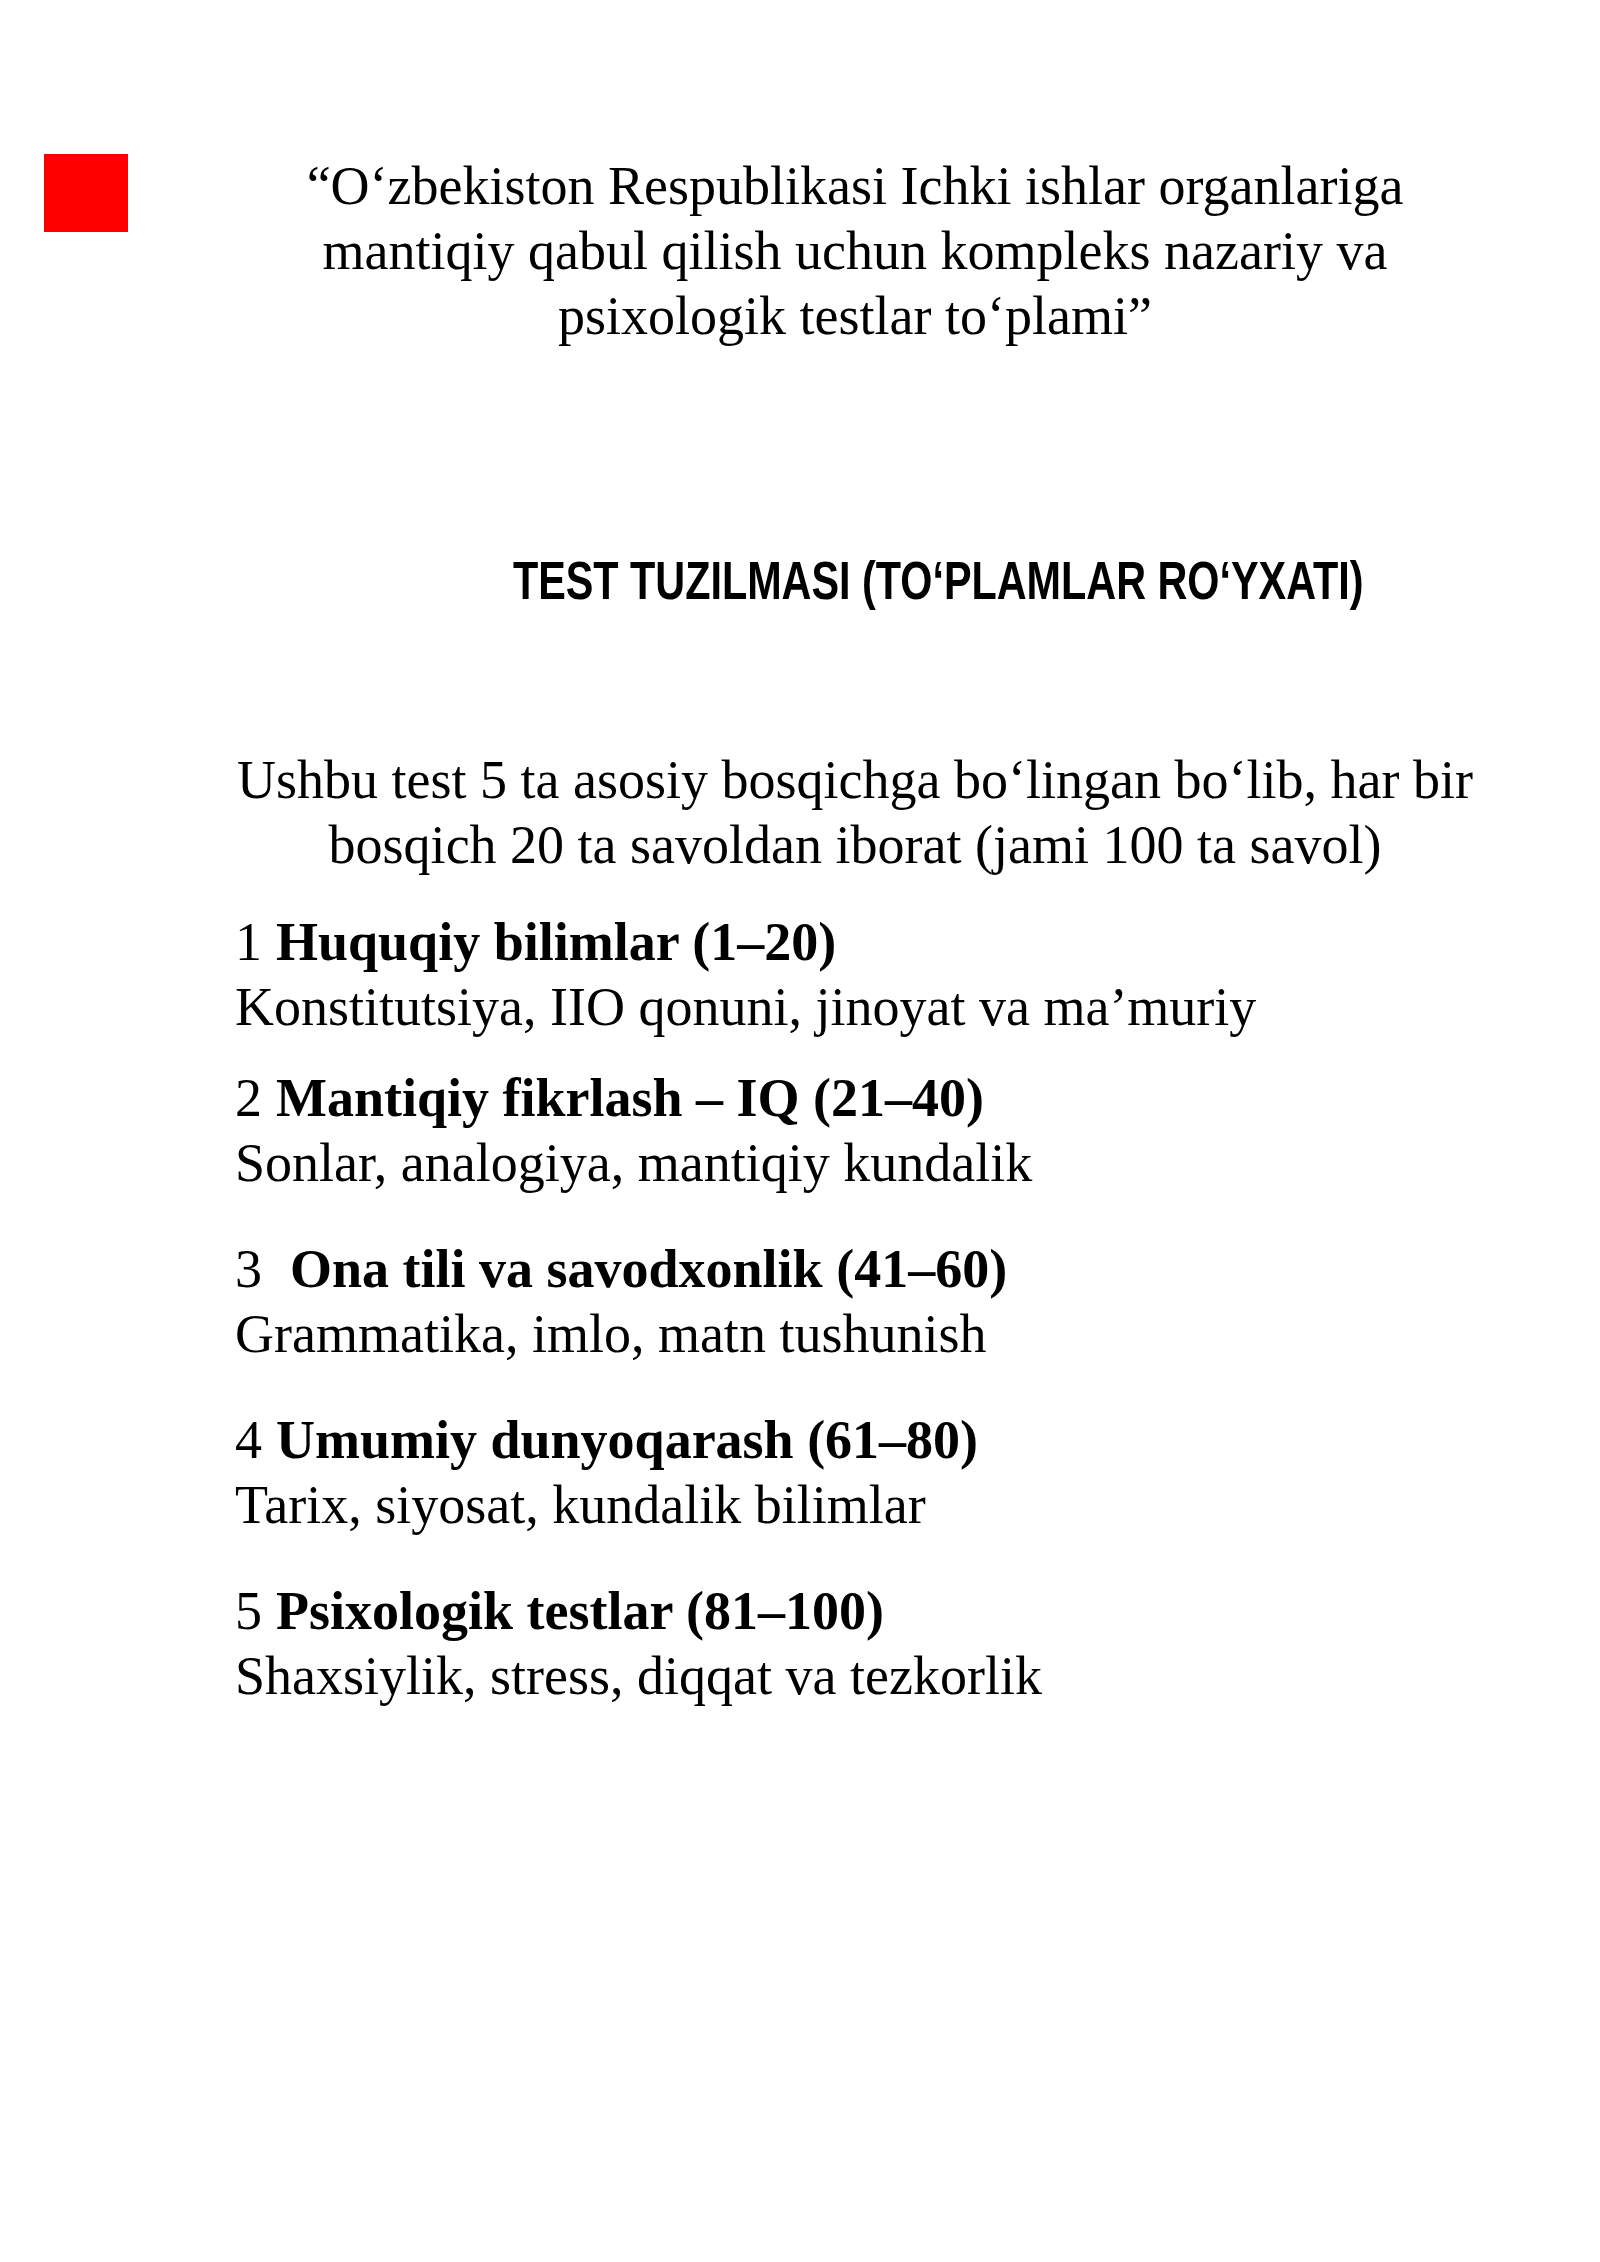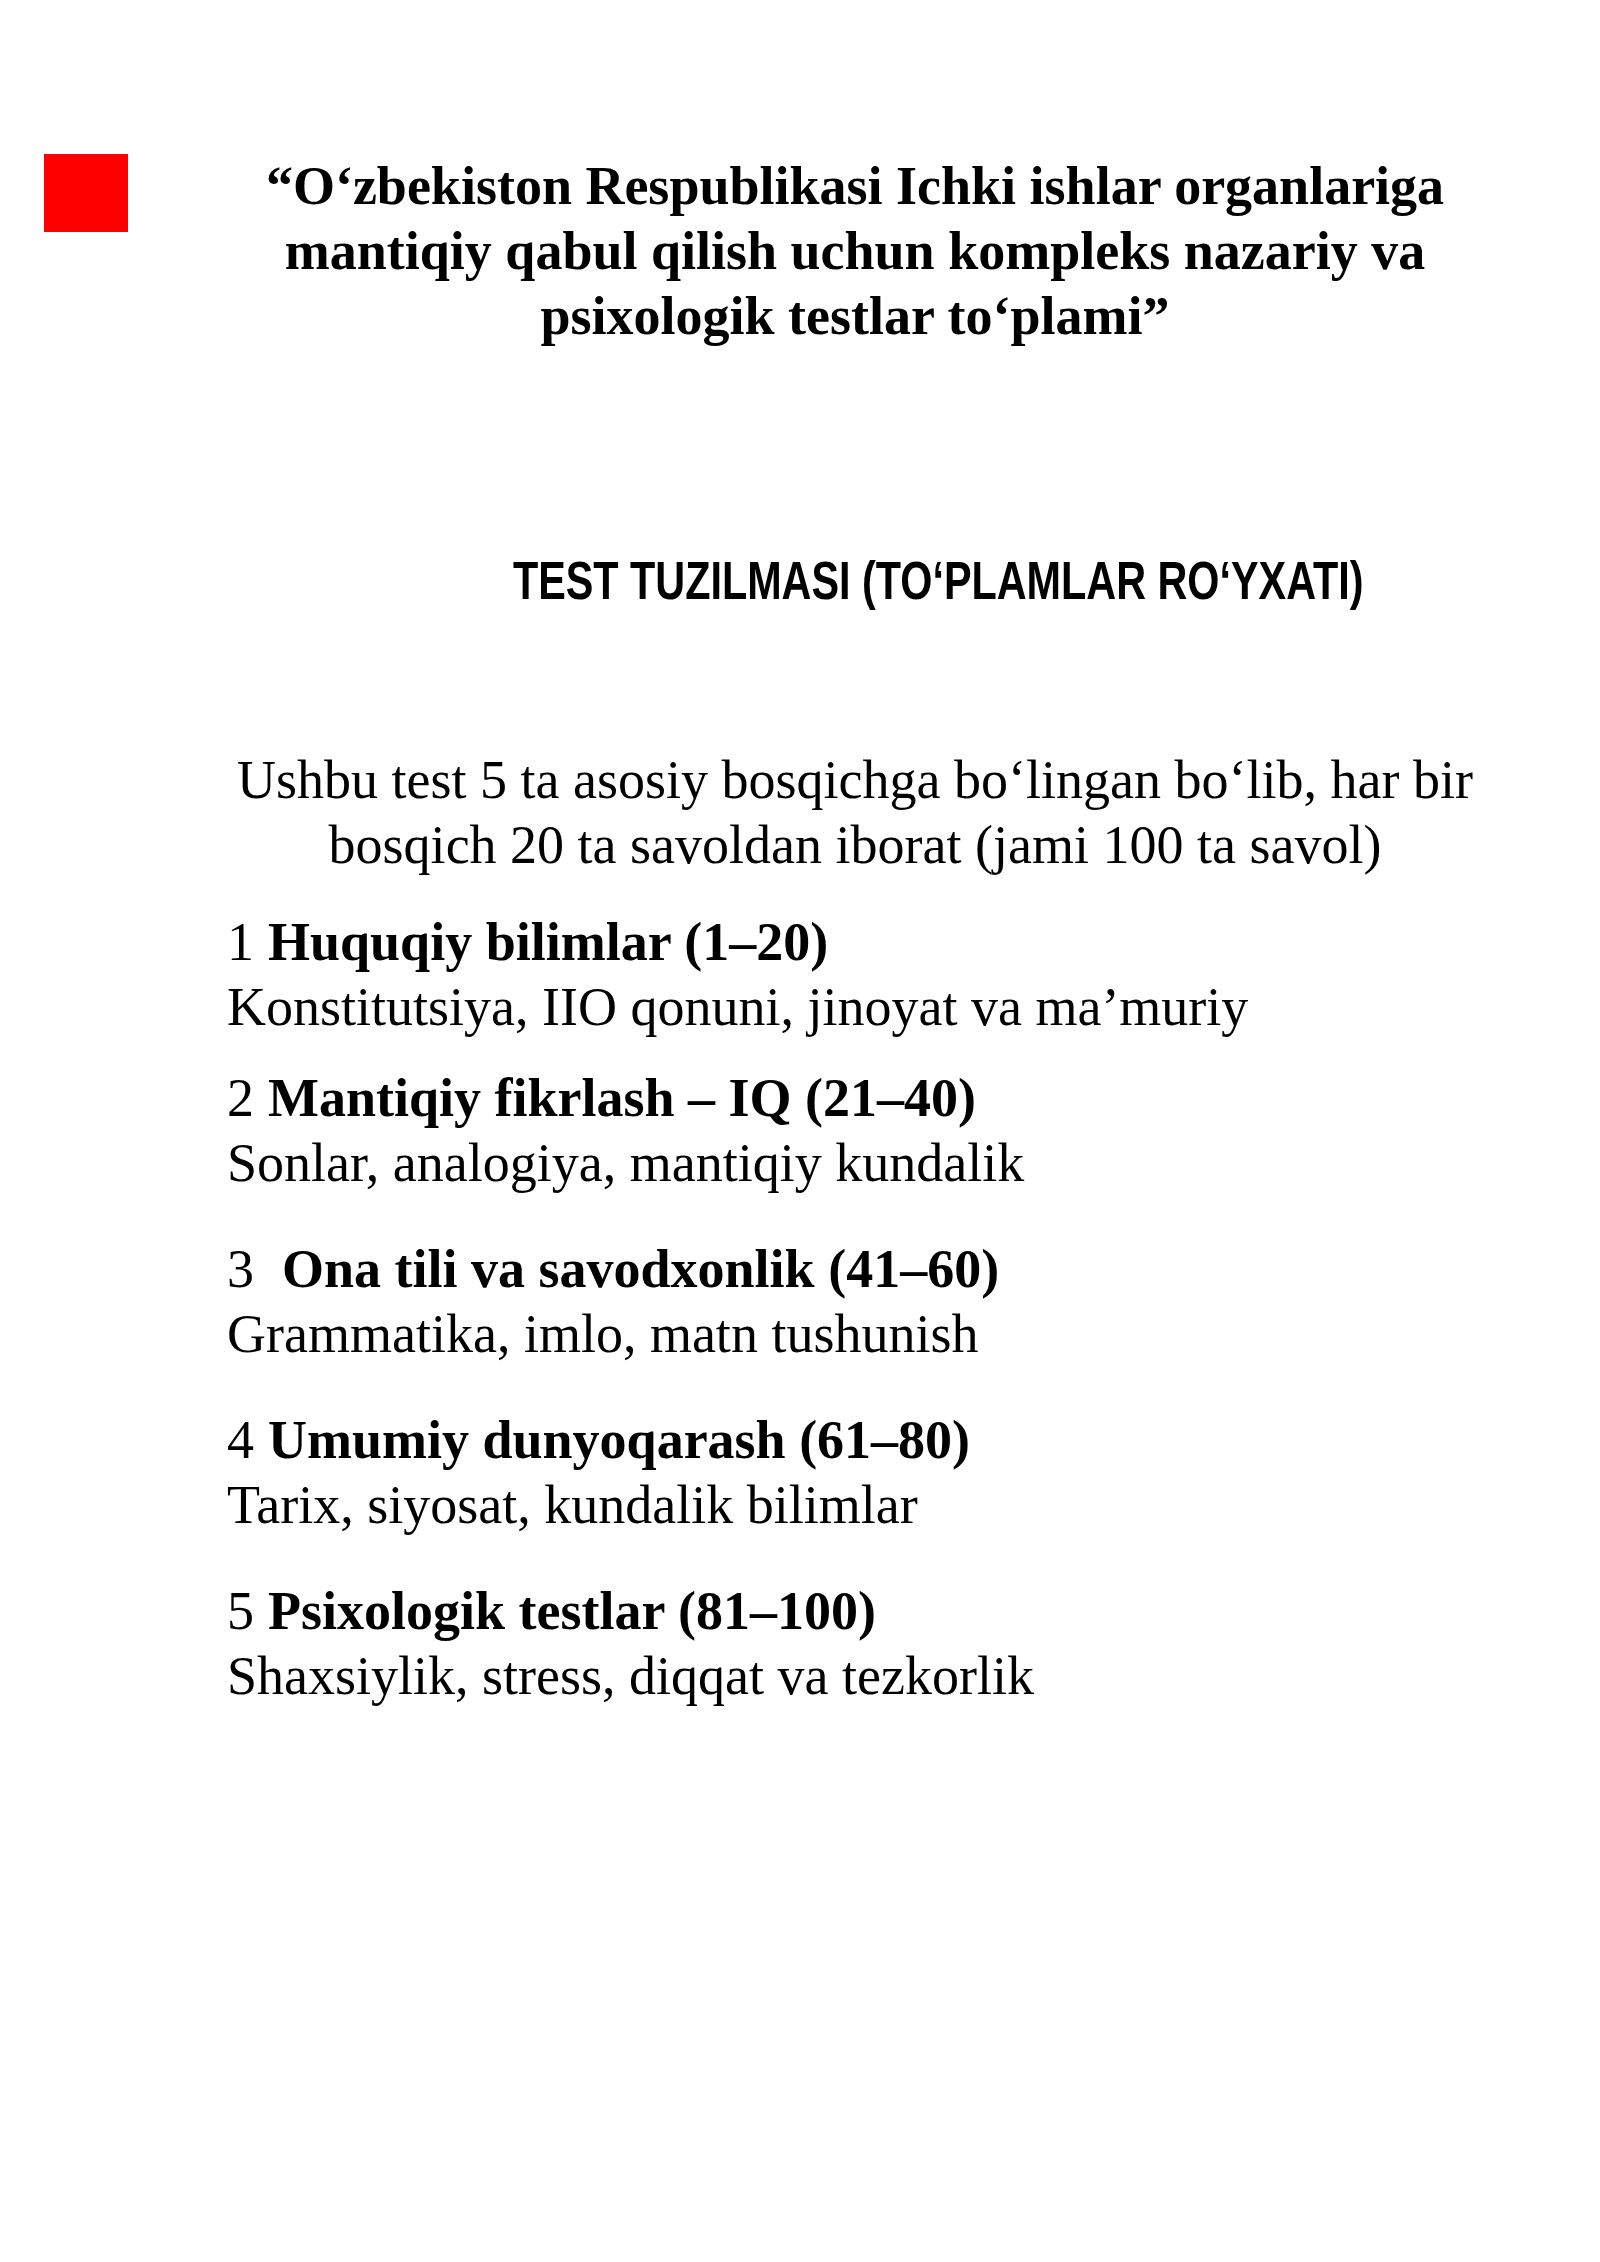--- a/index.html
+++ b/index.html
@@ -24,21 +24,21 @@
     height: 78px;
     background: #ff0000;
   }
   .content {
     padding: 0 117px 0 227px; 
   }
   .doc-title {
     margin: 154px 0 0 0;
     font-size: 54px;
     line-height: 65px;
-    font-weight: bold;
+    font-weight: normal;
     text-align: center;
   }
   .tline, .iline { display: block; white-space: nowrap; }
   .section-heading {
     margin: 201px 0 0 0;
     font-family: "Liberation Sans", "DejaVu Sans", sans-serif;
     font-weight: 700;
     font-size: 53px;
     line-height: 61px;
     text-align: right;
@@ -53,20 +53,21 @@
     margin: 137px 0 0 0;
     font-size: 54px;
     line-height: 65px;
     text-align: center;
   }
   .sections { margin-top: 32px; }
   .sec {
     font-size: 54px;
     line-height: 65px;
     margin-bottom: 41px;
+    margin-left: 8px;
   }
   .sec:first-child { margin-bottom: 26px; }
   .sec-head { white-space: nowrap; }
   .sec-num { font-weight: normal; margin-right: 14px; }
   .sec-num.wide { margin-right: 28px; }
   .sec-title { font-weight: bold; }
   .sec-desc { white-space: nowrap; }
 </style>
 </head>
 <body style="background: rgb(255, 255, 255);">

